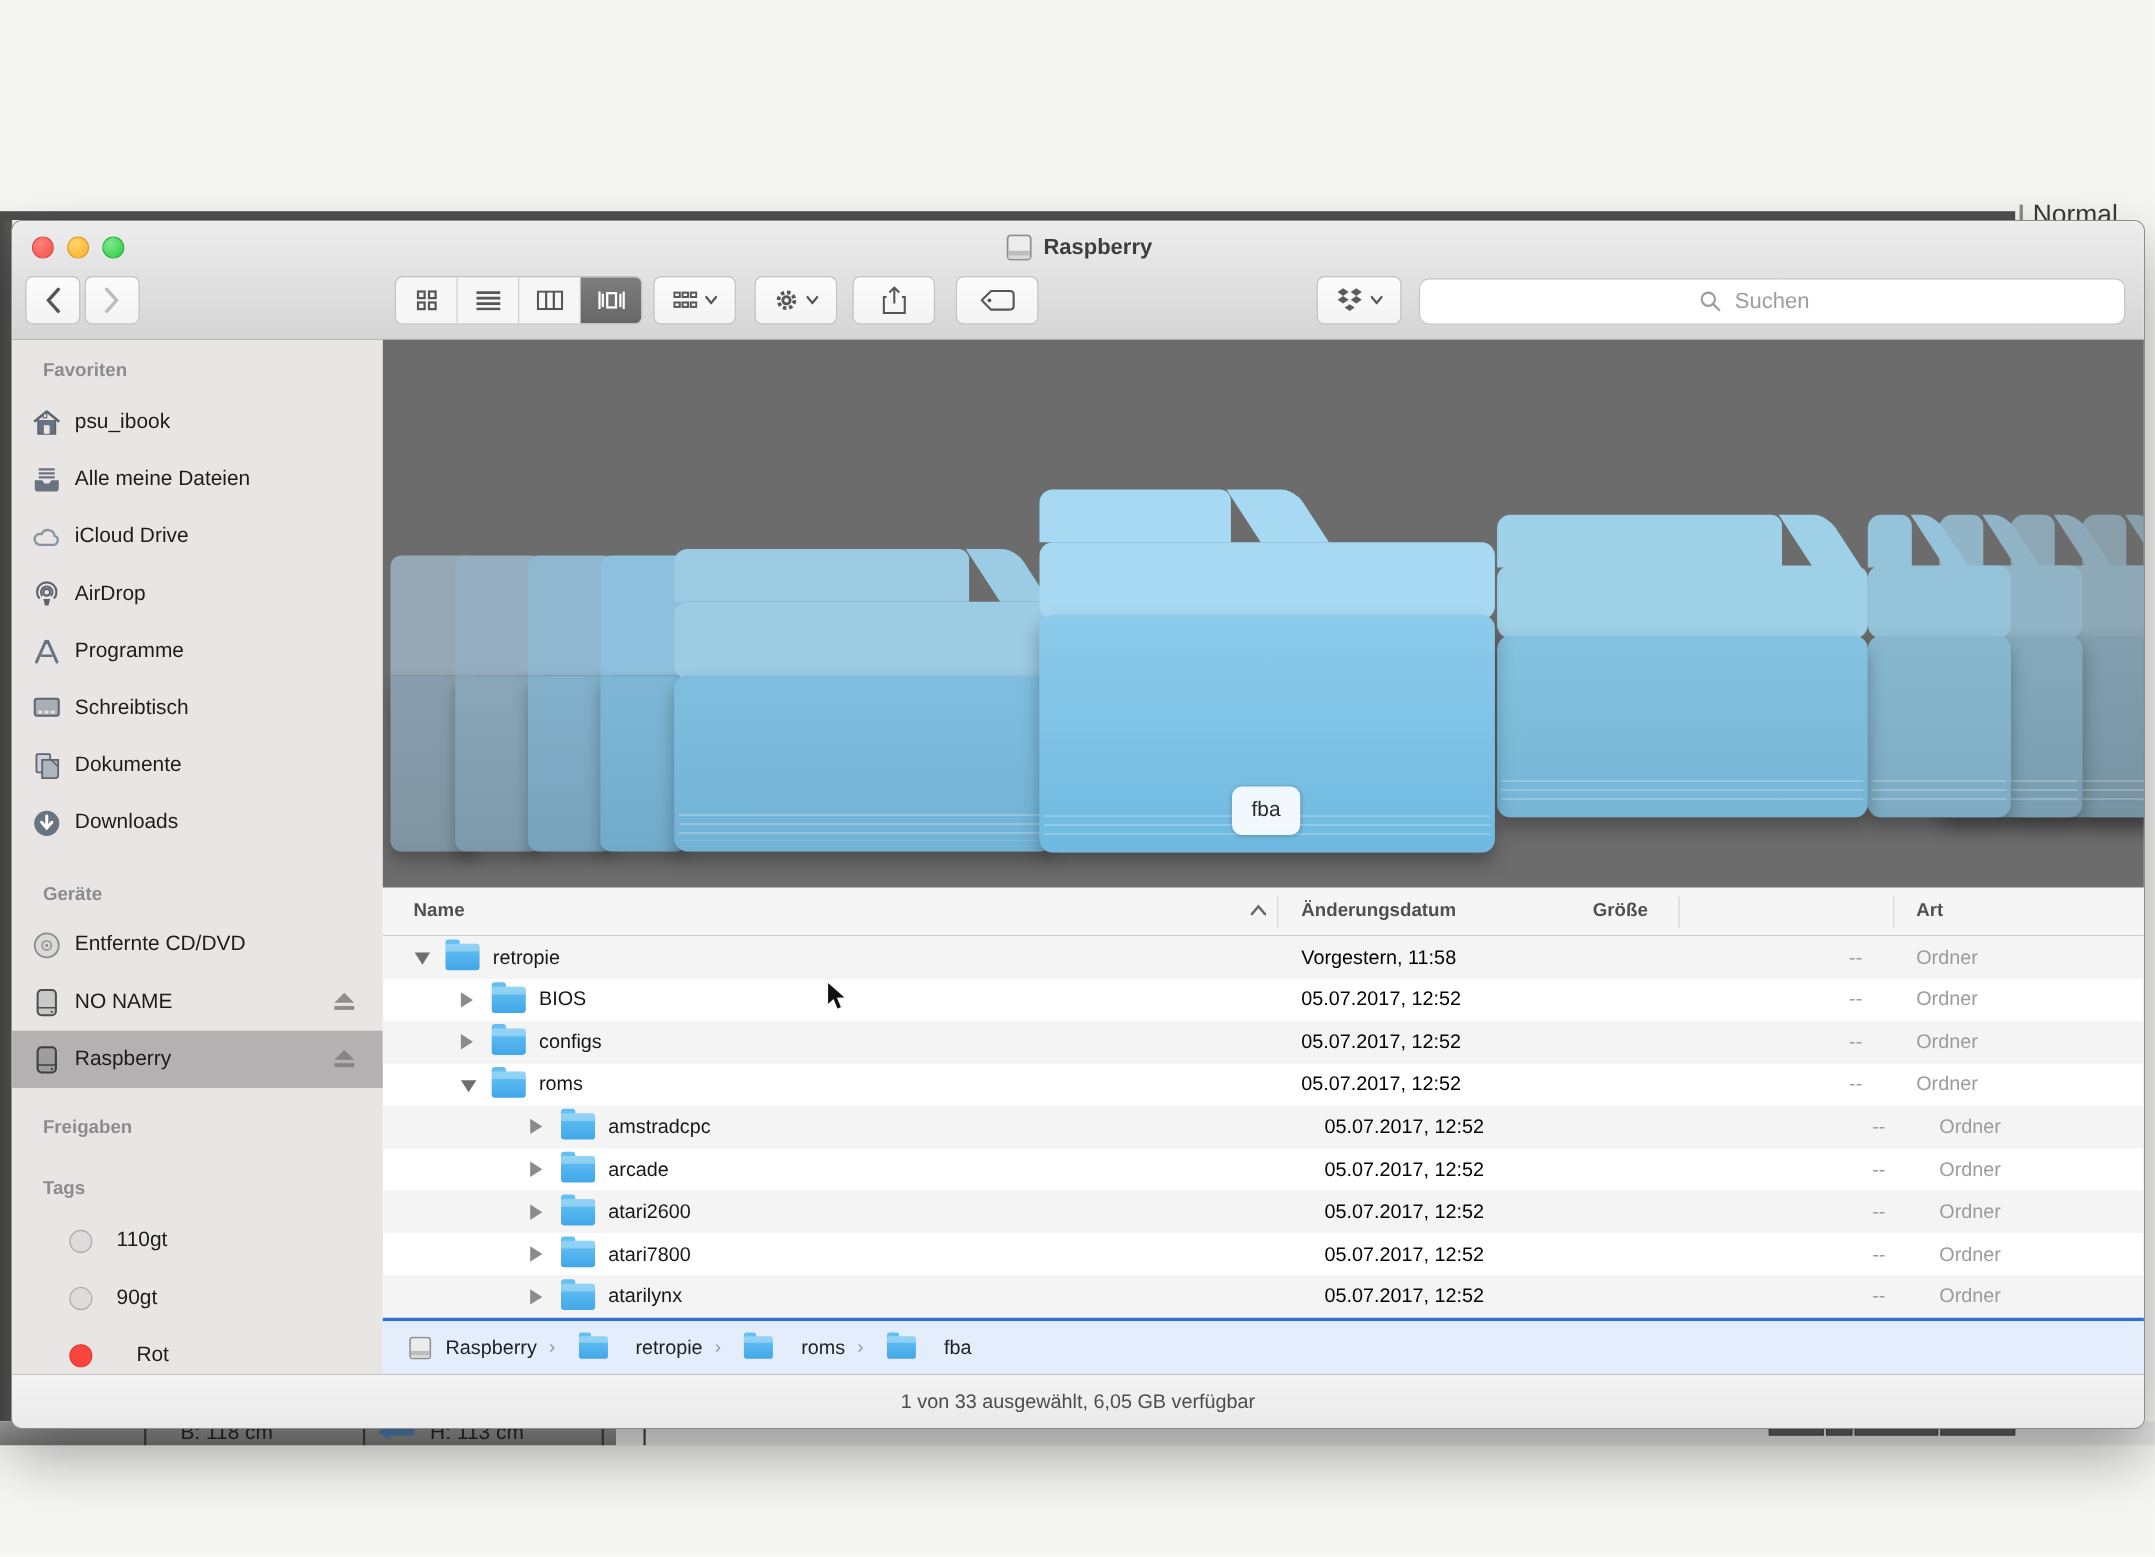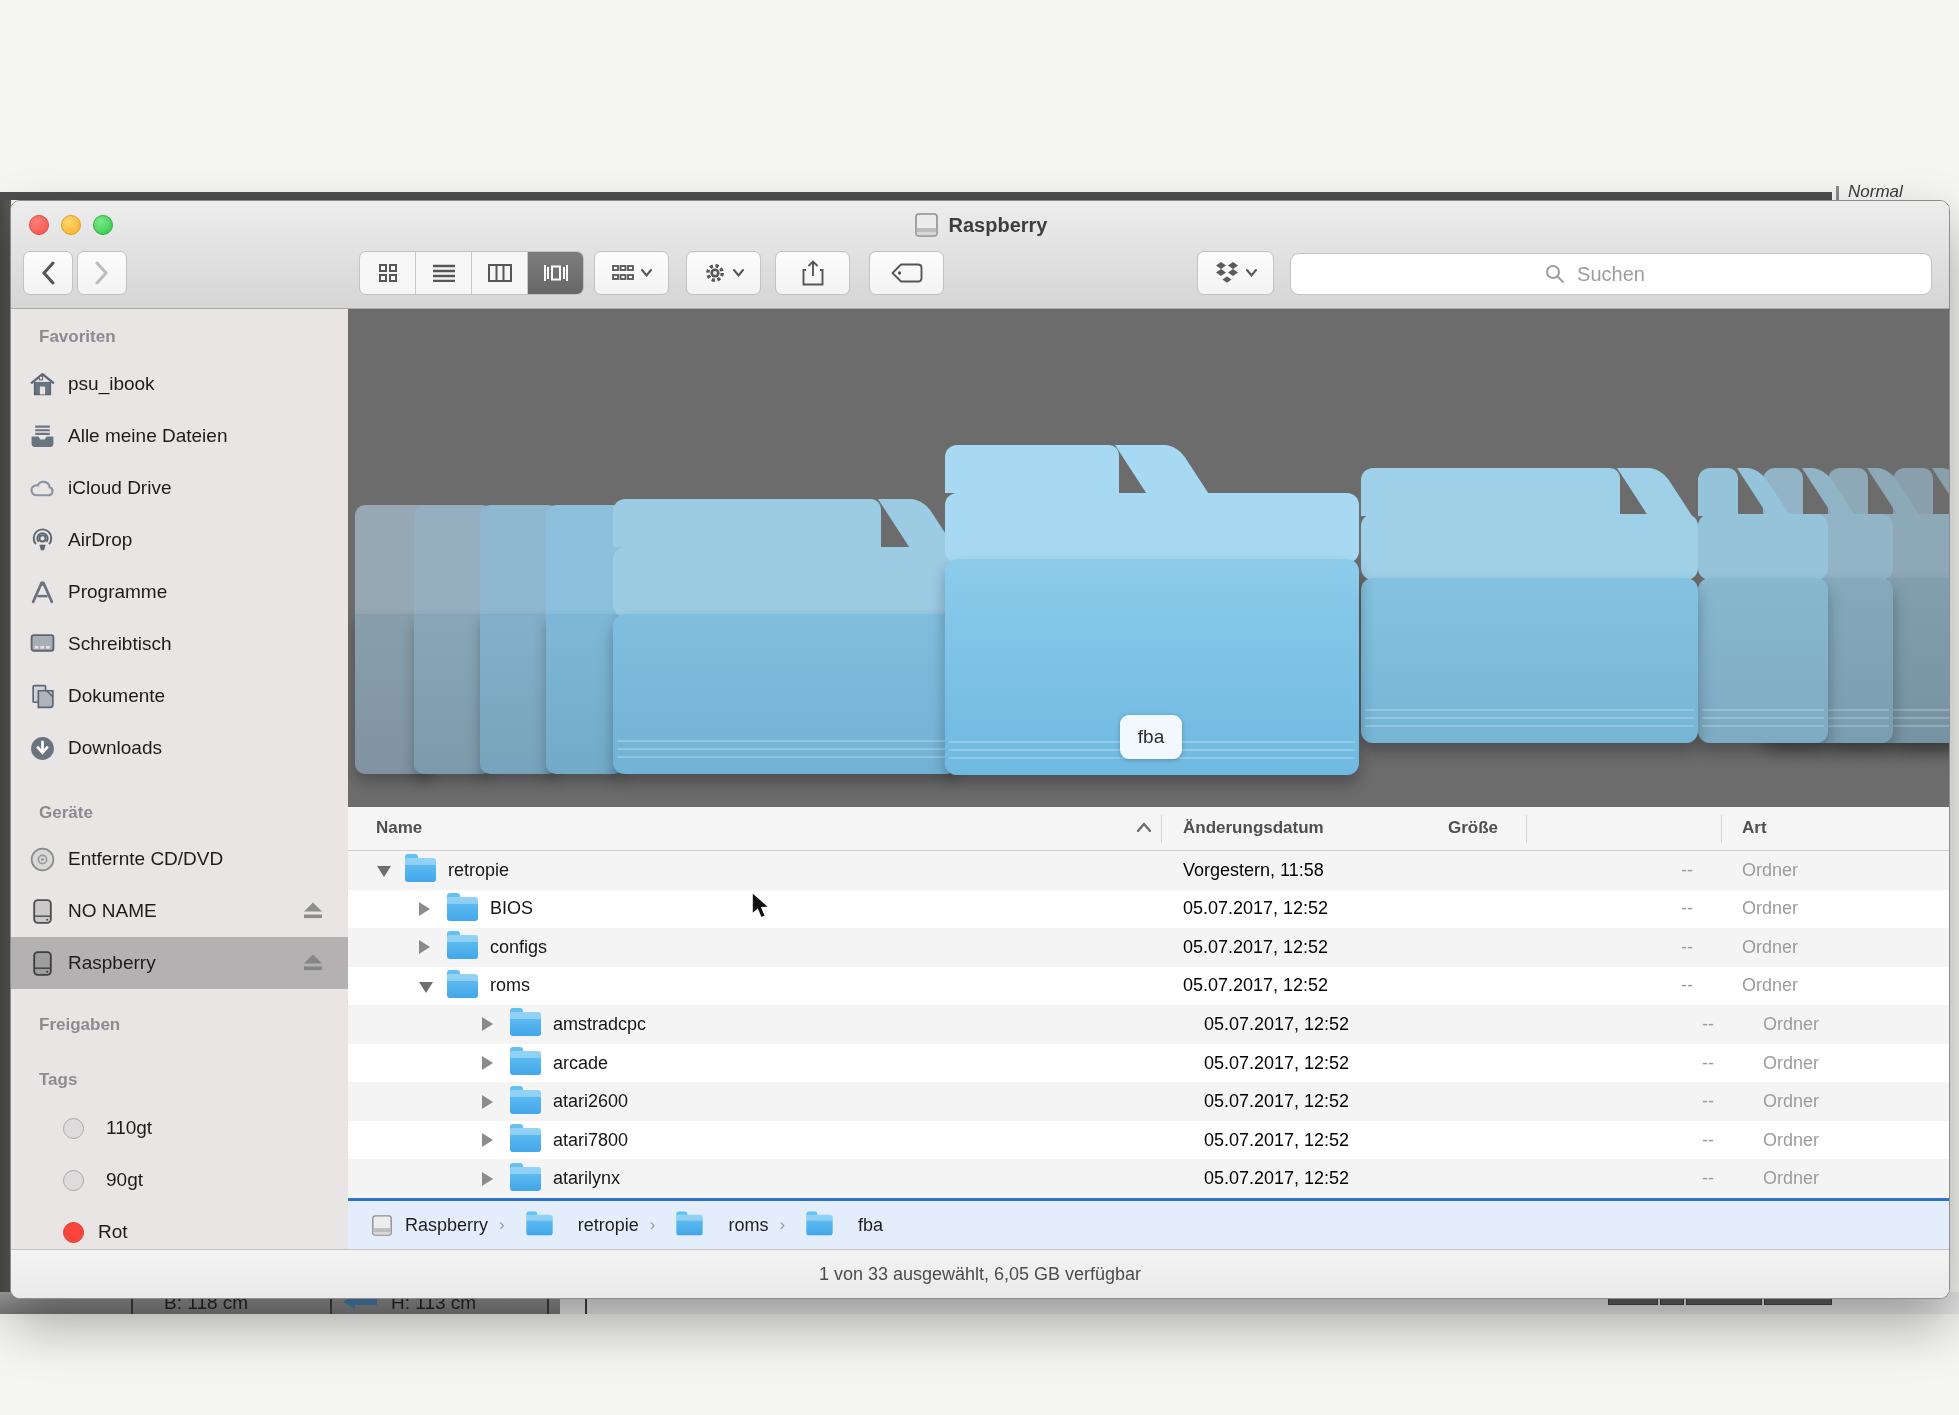--- a/index.html
+++ b/index.html
@@ -3,21 +3,21 @@
 <meta charset="utf-8">
 <style>
   html,body{margin:0;padding:0;}
   body{
     width:1959px;height:1415px;position:relative;overflow:hidden;
     background:#f5f5f4;font-family:"Liberation Sans", sans-serif;
     -webkit-font-smoothing:antialiased;
   }
   
   .bg-topline{position:absolute;left:0;top:192px;width:1832px;height:8px;background:#4e4e4e;}
-  .bg-normal{position:absolute;left:1848px;top:182px;font-size:17px;color:#3a3a3a;font-style:italic;}
+  .bg-normal{position:absolute;left:1848px;top:182px;font-size:24px;color:#3a3a3a;}
   .bg-normal-div{position:absolute;left:1836px;top:186px;width:3px;height:18px;background:#8a8a8a;}
   .bg-leftstrip{position:absolute;left:0;top:200px;width:11px;height:1112px;background:linear-gradient(90deg,#4a4a47,#5a5a57);}
   .bg-bottomstrip{position:absolute;left:0;top:1292px;width:1959px;height:22px;background:#e6e6e6;overflow:hidden;}
   .bg-bottomstrip .seg-left{position:absolute;left:0;top:0;width:560px;height:22px;background:linear-gradient(#a3a3a3,#787878);}
   .bg-bottomstrip .tick{position:absolute;top:0;width:2px;height:22px;background:#3f3f3f;}
   .bg-bottomstrip .mtext{position:absolute;top:0px;font-size:19px;color:#242424;white-space:nowrap;}
   .bg-arrow{position:absolute;left:343px;top:2px;}
   .frag-cluster{position:absolute;left:1600px;top:0;height:12px;}
   .frag{position:absolute;top:1px;height:10px;background:#5e5e5e;border:1px solid #454545;}
   
@@ -398,21 +398,21 @@
     <div class="sb-header" style="top:761px">Tags</div>
 
     <div class="sb-item" style="top:793px;padding-left:52px;gap:22px">
       <span class="tagdot gray"></span>
       <span>110gt</span>
     </div>
     <div class="sb-item" style="top:845px;padding-left:52px;gap:22px">
       <span class="tagdot gray"></span>
       <span>90gt</span>
     </div>
-    <div class="sb-item" style="top:897px;padding-left:52px;gap:14px">
+    <div class="sb-item" style="top:897px;padding-left:52px;gap:40px">
       <span class="tagdot red"></span>
       <span>Rot</span>
     </div>
   </div>
 
   <div class="covflow">
 
     <div class="cfold sliv" style="left:7px;z-index:1;--t:#96a8b3;--b:#8a9fad;--b2:#7f93a1">
         <div class="ftop"></div>
         <div class="fbody"></div>

